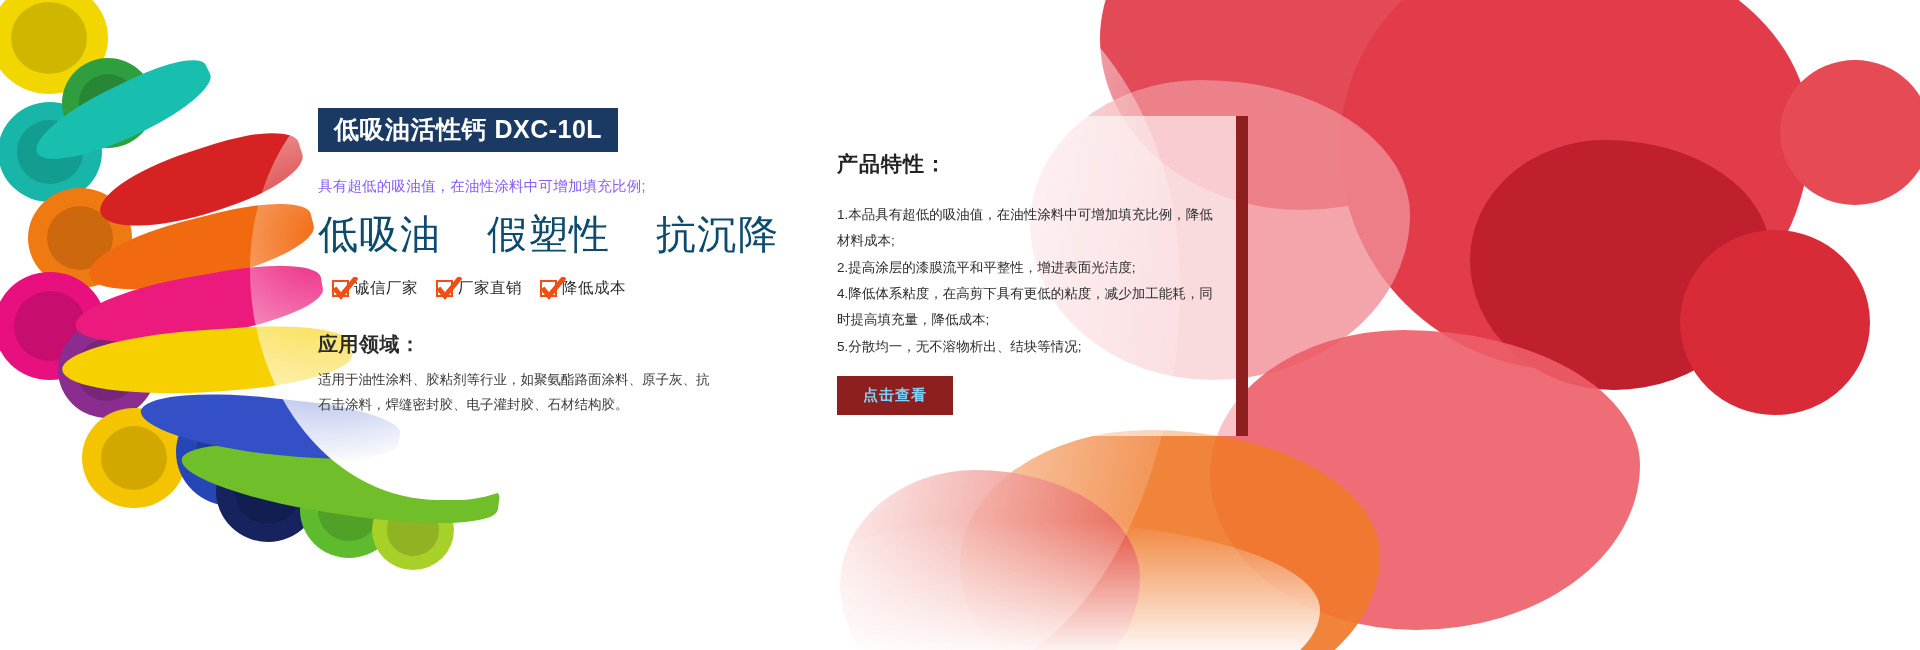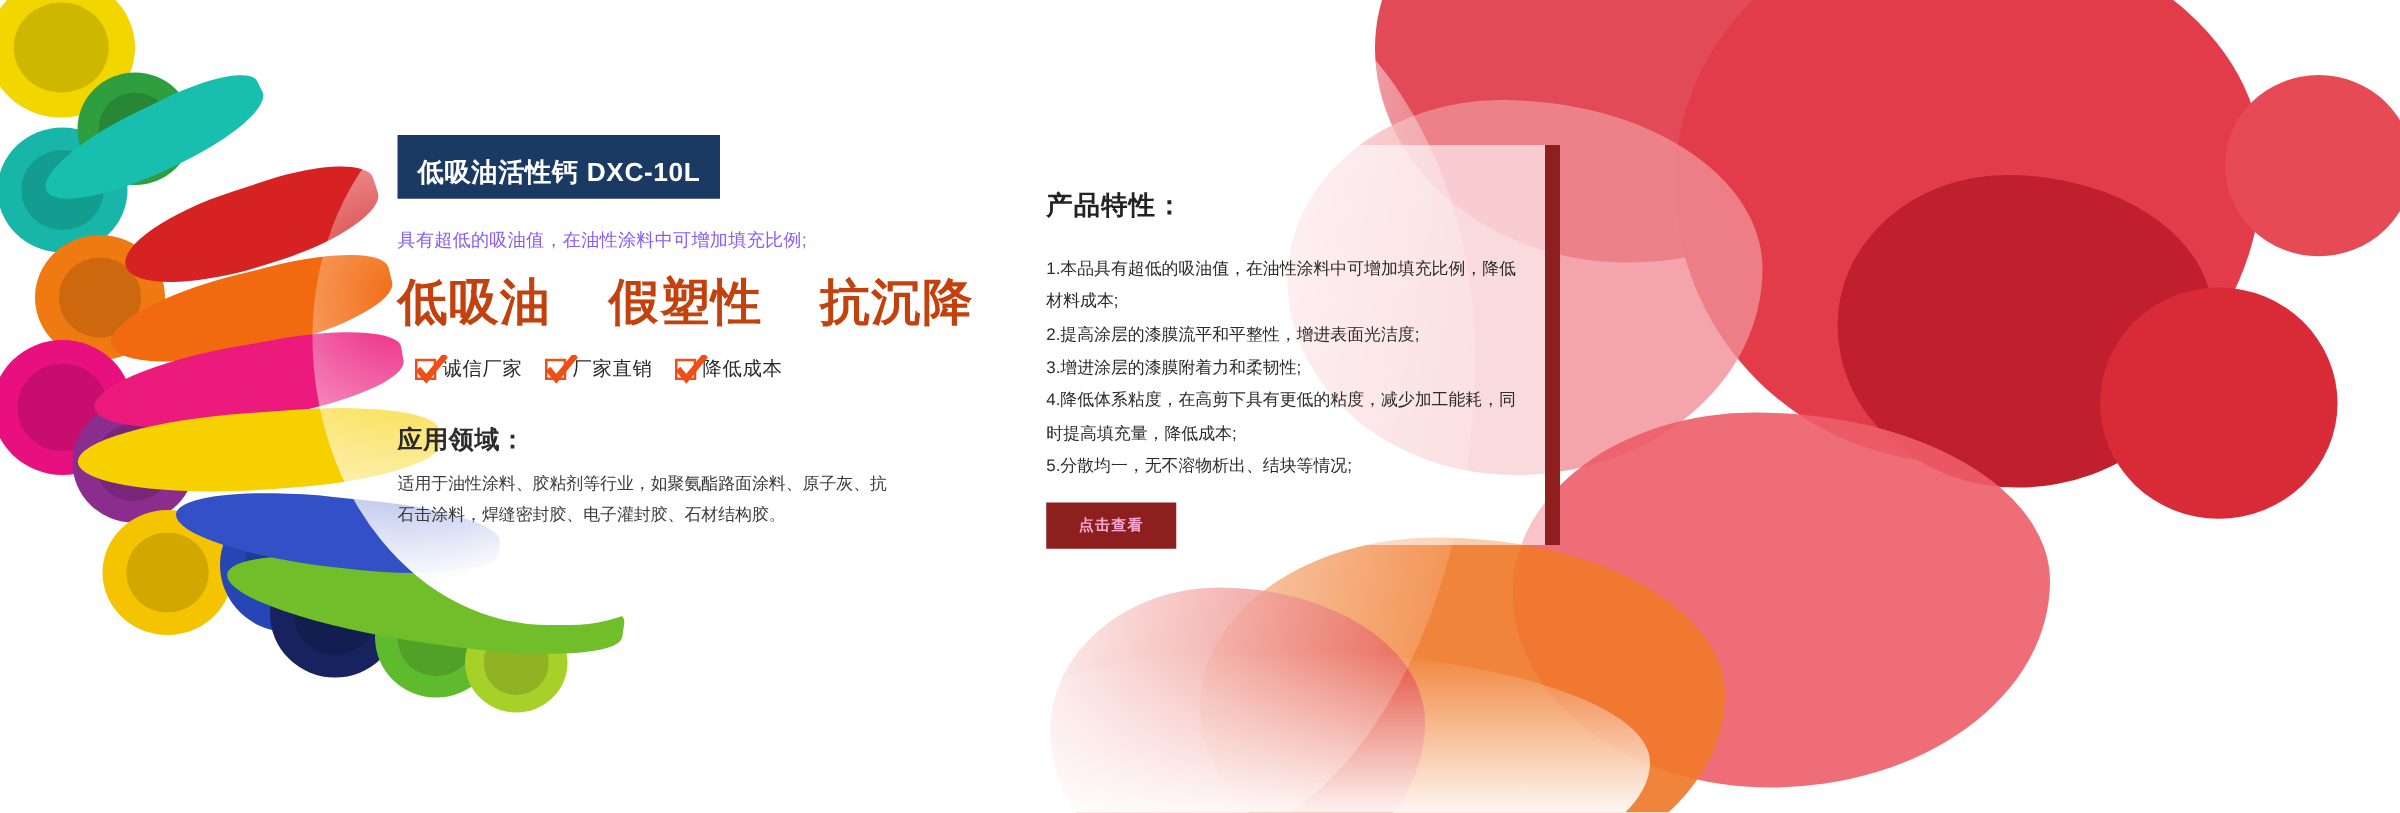--- a/index.html
+++ b/index.html
@@ -59,39 +59,39 @@
   .copy-left {
     position: absolute;
     left: 318px; top: 108px;
     width: 420px;
     z-index: 20;
   }
   .title-badge {
     display: inline-block;
     background: #1b3a63;
     color: #ffffff;
-    font-size: 21px;
+    font-size: 25px;
     font-weight: bold;
     letter-spacing: 0.5px;
-    padding: 20px 16px 10px 16px;
+    padding: 9px 16px 10px 16px;
     line-height: 1;
     white-space: nowrap;
   }
   .subtitle {
     margin-top: 24px;
     font-size: 14.5px;
     color: #8b5cf6;
     letter-spacing: 0.2px;
     line-height: 1.5;
   }
   .headline {
     margin-top: 14px;
     font-size: 40px;
-    font-weight: bold;
-    color: #c2410c;
+    font-weight: normal;
+    color: #0c4a6e;
     font-family: "Liberation Serif", "DejaVu Serif", serif;
     letter-spacing: 1px;
     white-space: nowrap;
     line-height: 1.15;
   }
   .headline .gap { display: inline-block; width: 24px; }
 
   .checkrow {
     margin-top: 20px;
     margin-left: 14px;
@@ -159,22 +159,22 @@
     font-size: 13.5px;
     color: #2b2b2b;
     line-height: 1.95;
     width: 385px;
   }
   .panel-list .li { display: block; }
   .cta {
     margin-top: 16px;
     display: inline-block;
     background: #8d1f1f;
-    color: #f9a8d4;
-    font-size: 12px;
+    color: #7dd3fc;
+    font-size: 15px;
     font-weight: bold;
     letter-spacing: 1px;
     padding: 10px 26px;
     border: none;
     cursor: pointer;
     font-family: "Liberation Sans", "DejaVu Sans", sans-serif;
   }
 </style>
 </head>
 <body>
@@ -265,21 +265,20 @@
   </div>
 
   <div class="panel">
     <div class="panel-accent"></div>
     <div class="panel-inner">
       <div class="panel-title">产品特性：</div>
 
       <div class="panel-list">
         <span class="li">1.本品具有超低的吸油值，在油性涂料中可增加填充比例，降低材料成本;</span>
         <span class="li">2.提高涂层的漆膜流平和平整性，增进表面光洁度;</span>
-        <span class="li">3.增进涂层的漆膜附着力和柔韧性;</span>
         <span class="li">4.降低体系粘度，在高剪下具有更低的粘度，减少加工能耗，同时提高填充量，降低成本;</span>
         <span class="li">5.分散均一，无不溶物析出、结块等情况;</span>
       </div>
 
       <button class="cta">点击查看</button>
     </div>
   </div>
 
 </div>
 

